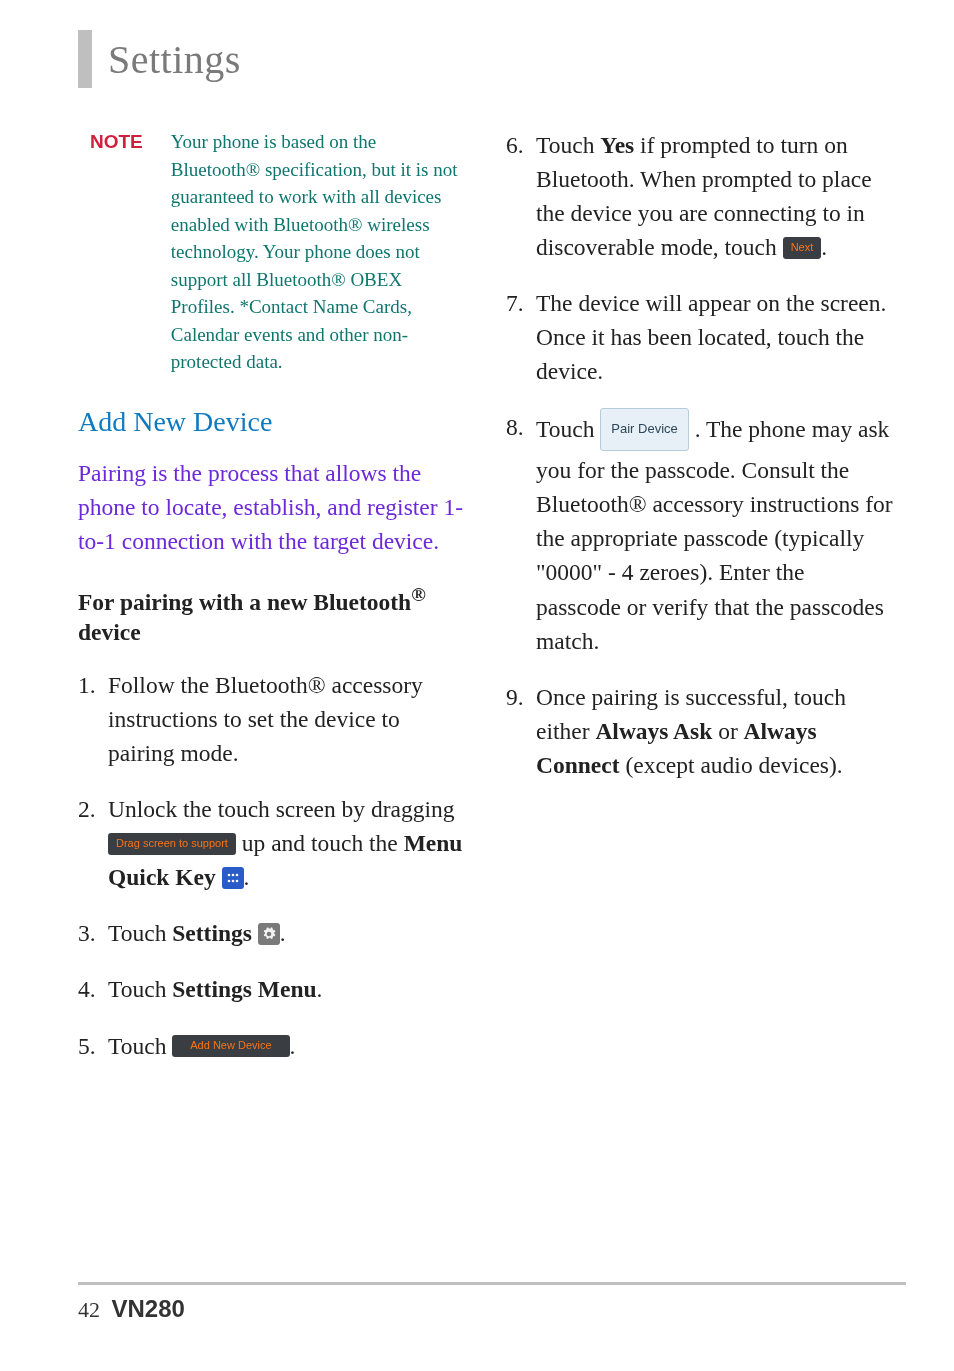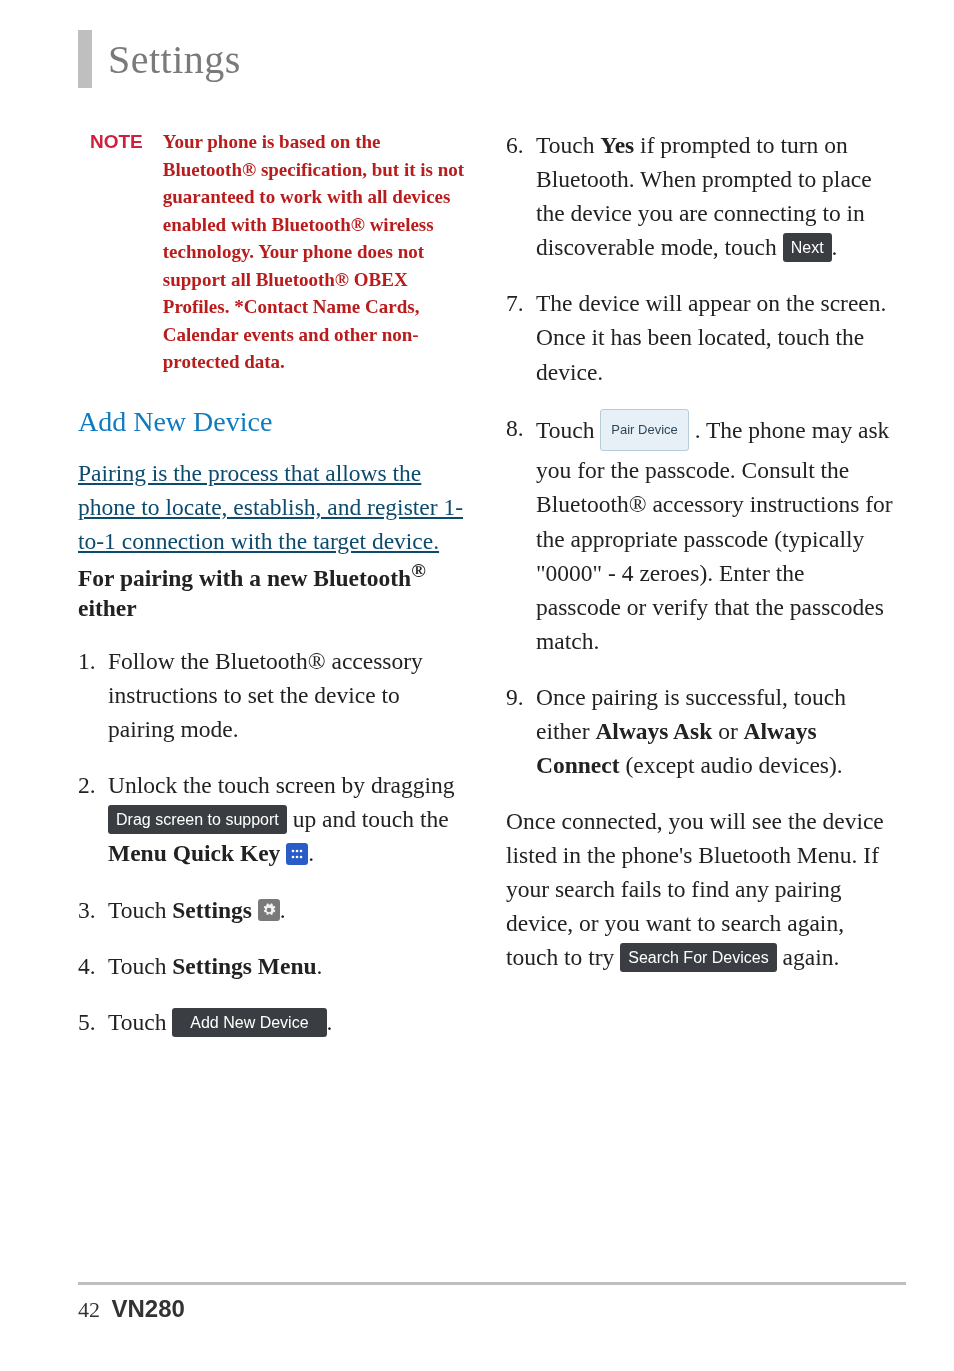--- a/index.html
+++ b/index.html
@@ -34,70 +34,69 @@
   .columns {
     display: flex;
     gap: 40px;
   }
   .col {
     flex: 1;
     min-width: 0;
   }
   .note-row {
     display: flex;
-    gap: 20px;
+    gap: 28px;
     margin-bottom: 30px;
     font-size: 19px;
     line-height: 1.45;
   }
   .note-label {
     color: #d01f3c;
     font-weight: 700;
     font-family: Arial, Helvetica, sans-serif;
     flex-shrink: 0;
     margin-left: 12px;
   }
   .note-body {
-    color: #b91c1c;
+    color: #0f766e;
     flex: 1;
-    font-weight: bold;
   }
   .heading-blue {
     color: #0f7bbf;
     font-size: 28px;
     margin-bottom: 18px;
     font-weight: 400;
   }
   .para {
     font-size: 23.5px;
     line-height: 1.45;
-    color: #0c4a6e;
-    text-decoration: underline;
+    color: #6d28d9;
+    margin-bottom: 24px;
   }
   .subheading {
     font-size: 23.5px;
     font-weight: 700;
     margin-bottom: 20px;
     line-height: 1.3;
   }
   .step-list { list-style: none; }
   .step-item {
     font-size: 23.5px;
     line-height: 1.45;
     margin-bottom: 22px;
     display: flex;
   }
   .step-num { flex-shrink: 0; min-width: 30px; }
   .step-body { flex: 1; }
   .inline-dark-btn {
     display: inline-block;
     background: #3a3e42;
-    color: #ffffff;
-    font-family: Arial, Helvetica, sans-serif;
-    font-size: 16px;
+    color: #f97316;
+    font-family: Arial, Helvetica, sans-serif;
+    font-size: 11px;
     padding: 3px 8px;
     border-radius: 3px;
     vertical-align: middle;
     position: relative;
     top: -2px;
     white-space: nowrap;
   }
   .inline-light-btn {
     display: inline-block;
     background: #e6f0f6;
@@ -173,21 +172,21 @@
     <div class="note-row">
       <div class="note-label">NOTE</div>
       <div class="note-body">Your phone is based on the Bluetooth® specification, but it is not guaranteed to work with all devices enabled with Bluetooth® wireless technology. Your phone does not support all Bluetooth® OBEX Profiles. *Contact Name Cards, Calendar events and other non-protected data.</div>
     </div>
 
     <div class="heading-blue">Add New Device</div>
 
     <div class="para">Pairing is the process that allows the phone to locate, establish, and register 1-to-1 connection with the target device.</div>
 
     <div class="subheading">
-      <span>For pairing with a new Bluetooth</span><sup>®</sup><span> either</span>
+      <span>For pairing with a new Bluetooth</span><sup>®</sup><span> device</span>
     </div>
 
     <ol class="step-list">
       <li class="step-item">
         <span class="step-num">1.</span>
         <span class="step-body">Follow the Bluetooth® accessory instructions to set the device to pairing mode.</span>
       </li>
       <li class="step-item">
         <span class="step-num">2.</span>
         <span class="step-body">
@@ -246,23 +245,20 @@
           <span>Touch </span><span class="inline-light-btn">Pair Device</span><span> . The phone may ask you for the passcode. Consult the Bluetooth® accessory instructions for the appropriate passcode (typically "0000" - 4 zeroes). Enter the passcode or verify that the passcodes match.</span>
         </span>
       </li>
       <li class="step-item">
         <span class="step-num">9.</span>
         <span class="step-body">
           <span>Once pairing is successful, touch either </span><span class="bold">Always Ask</span><span> or </span><span class="bold">Always Connect</span><span> (except audio devices).</span>
         </span>
       </li>
       <li class="step-item">
-        <span class="step-body">
-          <span>Once connected, you will see the device listed in the phone's Bluetooth Menu. If your search fails to find any pairing device, or you want to search again, touch to try </span><span class="inline-dark-btn">Search For Devices</span><span> again.</span>
-        </span>
       </li>
     </ol>
   </div>
 </div>
 
 <div class="footer">
   <span>42</span>
   <span class="footer-model">VN280</span>
 </div>
 

